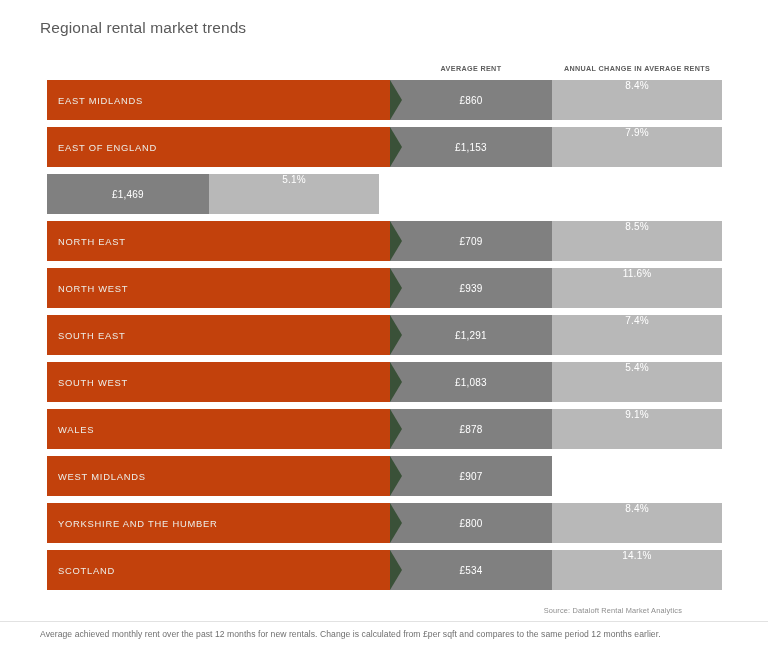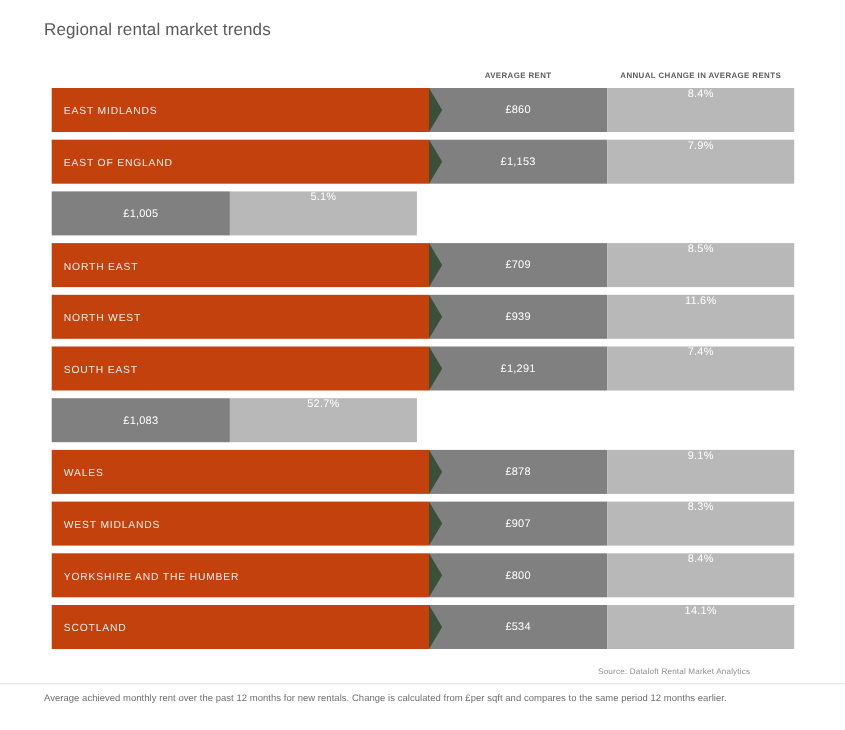--- a/index.html
+++ b/index.html
@@ -194,21 +194,21 @@
         </div>
         <div class="cell-rent">
           <span class="value">£1,153</span>
         </div>
         <div class="cell-change">
           <span class="value">7.9%</span>
         </div>
       </div>
       <div class="row">
         <div class="cell-rent">
-          <span class="value">£1,005</span>
+          <span class="value">£1,469</span>
         </div>
         <div class="cell-change">
           <span class="value">5.1%</span>
         </div>
       </div>
       <div class="row">
         <div class="cell-region">
           <span class="region-label">NORTH EAST</span>
           <div class="chevron"></div>
         </div>
@@ -237,25 +237,29 @@
           <div class="chevron"></div>
         </div>
         <div class="cell-rent">
           <span class="value">£1,291</span>
         </div>
         <div class="cell-change">
           <span class="value">7.4%</span>
         </div>
       </div>
       <div class="row">
+        <div class="cell-region">
+          <span class="region-label">SOUTH WEST</span>
+          <div class="chevron"></div>
+        </div>
         <div class="cell-rent">
           <span class="value">£1,083</span>
         </div>
         <div class="cell-change">
-          <span class="value">52.7%</span>
+          <span class="value">5.4%</span>
         </div>
       </div>
       <div class="row">
         <div class="cell-region">
           <span class="region-label">WALES</span>
           <div class="chevron"></div>
         </div>
         <div class="cell-rent">
           <span class="value">£878</span>
         </div>
@@ -264,23 +268,20 @@
         </div>
       </div>
       <div class="row">
         <div class="cell-region">
           <span class="region-label">WEST MIDLANDS</span>
           <div class="chevron"></div>
         </div>
         <div class="cell-rent">
           <span class="value">£907</span>
         </div>
-        <div class="cell-change">
-          <span class="value">8.3%</span>
-        </div>
       </div>
       <div class="row">
         <div class="cell-region">
           <span class="region-label">YORKSHIRE AND THE HUMBER</span>
           <div class="chevron"></div>
         </div>
         <div class="cell-rent">
           <span class="value">£800</span>
         </div>
         <div class="cell-change">

